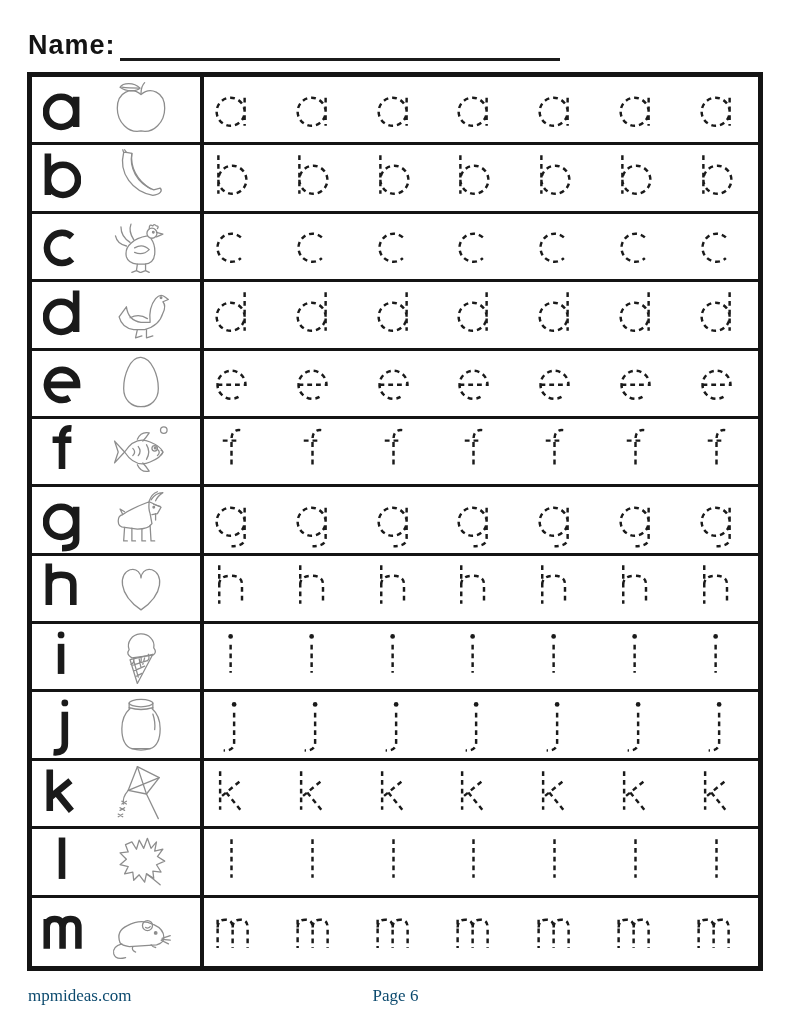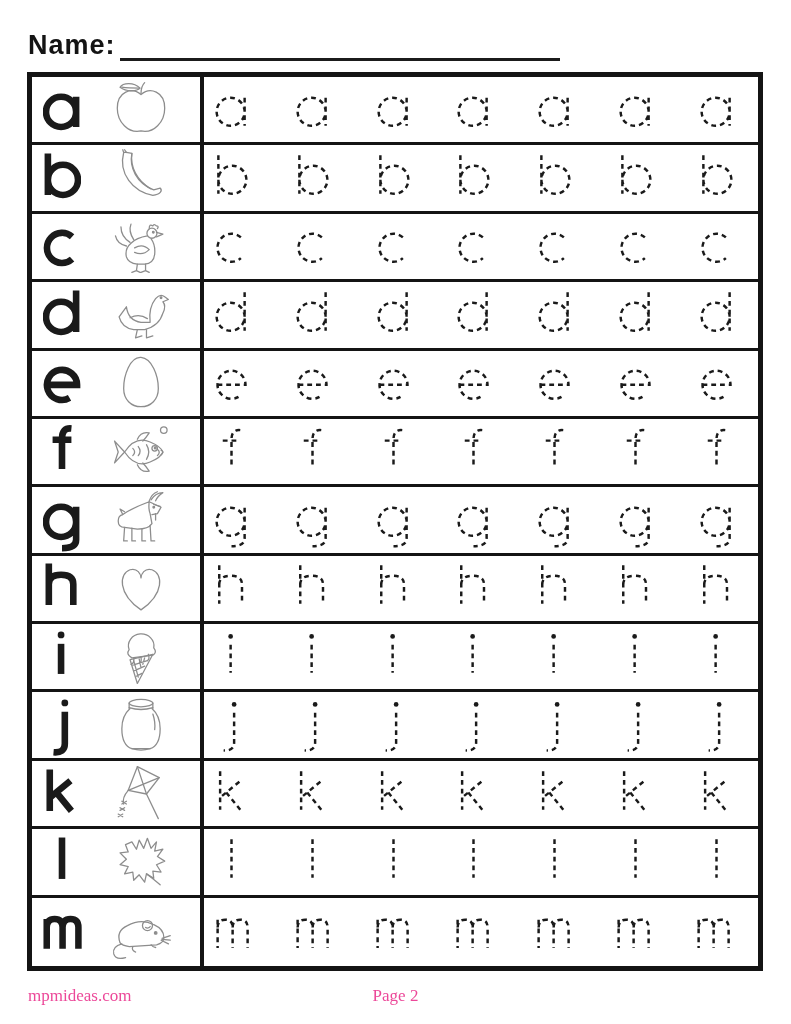--- a/index.html
+++ b/index.html
@@ -28,21 +28,21 @@
   }
   .solid-letter{flex:0 0 auto;}
   .example-art{flex:1 1 auto;display:flex;justify-content:center;align-items:center;min-height:0;}
   .trace-cell{
     display:flex;align-items:center;justify-content:space-between;
     padding:0 24px 0 10px;min-height:0;box-sizing:border-box;
   }
 
   
   .footer{position:absolute;left:28px;right:28px;top:986px;height:24px;
-    font-family:"Liberation Serif",serif;font-size:17px;color:#ec4899;}
+    font-family:"Liberation Serif",serif;font-size:17px;color:#0c4a6e;}
   .footer .f-left{position:absolute;left:0;top:0;}
   .footer .f-center{position:absolute;left:0;right:0;top:0;text-align:center;}
   .footer .f-right{position:absolute;right:0;top:0;}
 
   svg{display:block;}
 </style>
 </head>
 <body>
 
 <div class="sheet">
@@ -782,15 +782,15 @@
             <svg viewBox="0 0 44 68" width="39" height="60">
               <path d="M4,20 V52 M4,29 Q4,20 12.5,20 Q21,20 21,29 V52 M21,29 Q21,20 29.5,20 Q38,20 38,29 V52" fill="none" stroke="#1a1a1a" stroke-width="2.8" stroke-linecap="butt" stroke-linejoin="miter" stroke-dasharray="5.5 4.5"></path>
             </svg>
           </span>
         </div>
       </div>
     </div>
 
   <div class="footer">
     <span class="f-left">mpmideas.com</span>
-    <span class="f-center">Page 2</span>
+    <span class="f-center">Page 6</span>
   </div>
 </div>
 
 </body></html>

